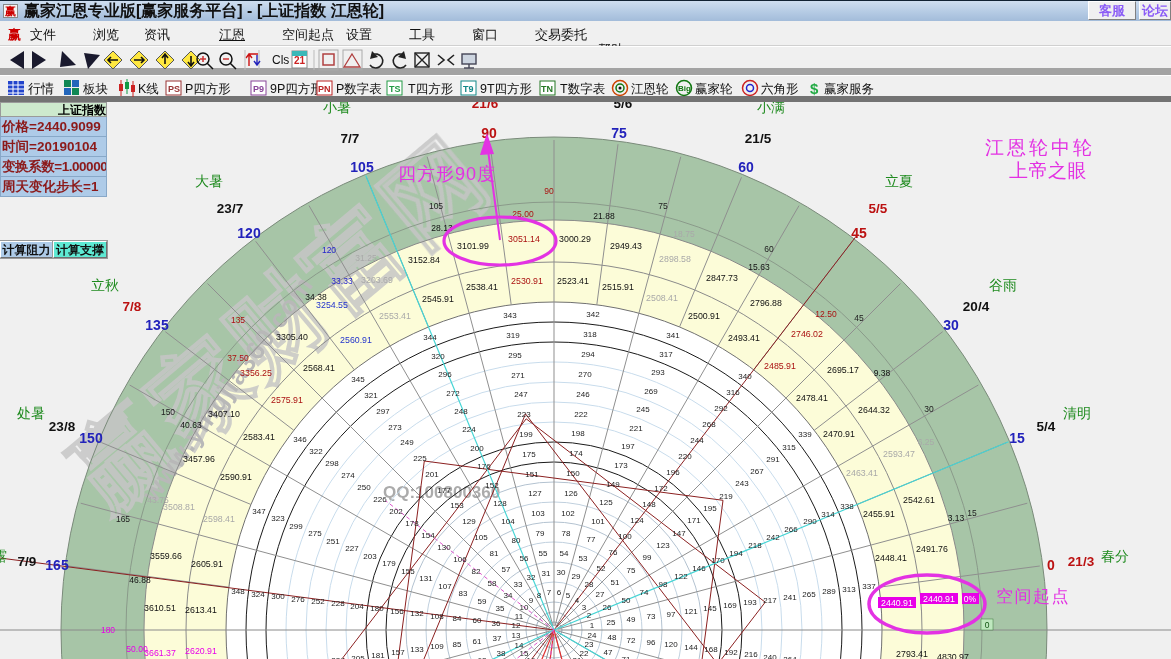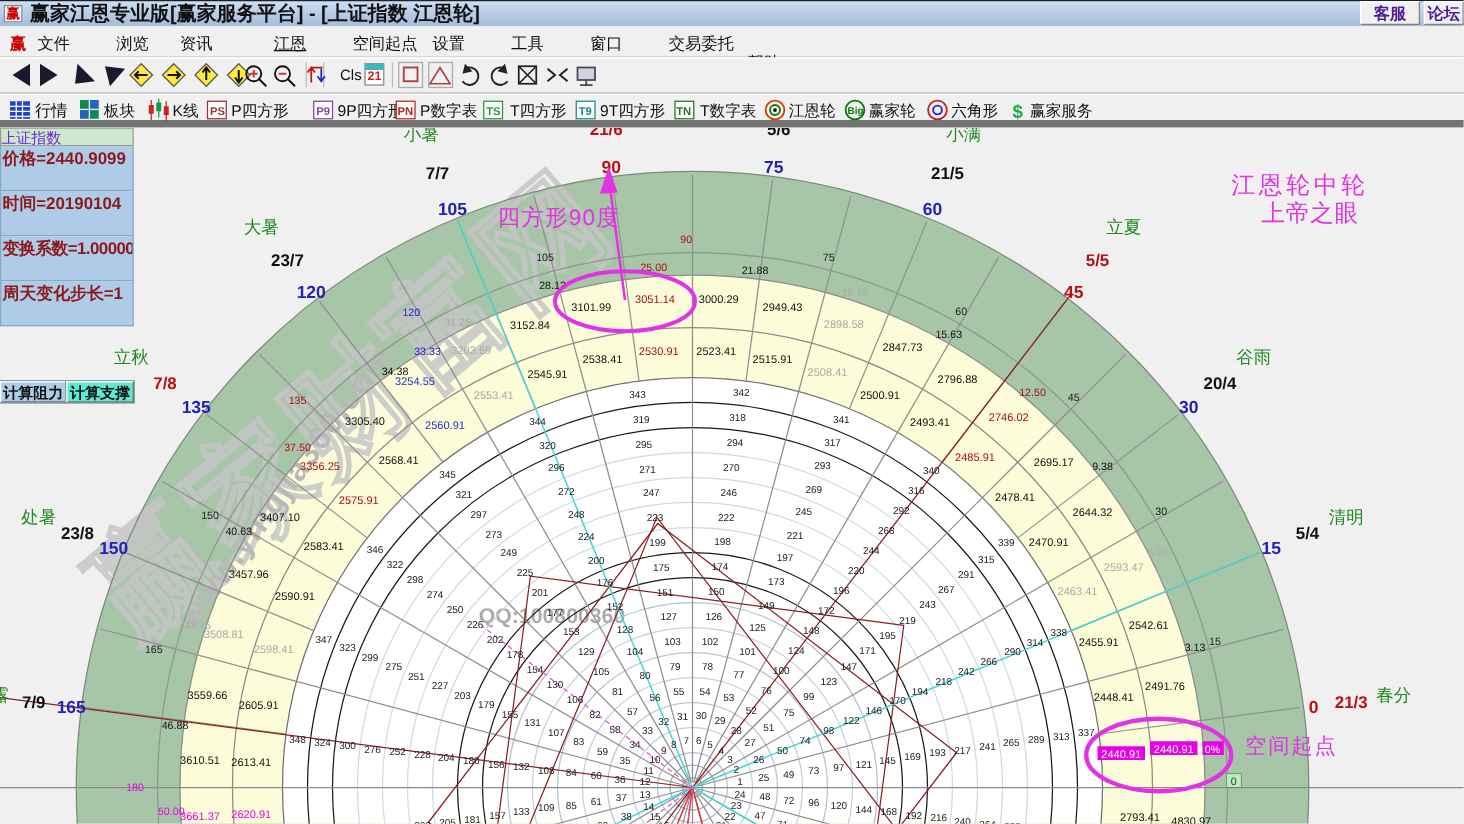--- a/index.html
+++ b/index.html
@@ -1,28 +1,28 @@
 <!DOCTYPE html>
 <html><head>
 <meta charset="utf-8">
 <style>
 * { margin:0; padding:0; box-sizing:border-box; }
 body { width:1171px; height:659px; overflow:hidden; font-family:"Liberation Sans", sans-serif; background:#f0f0f0; position:relative; }
 #titlebar { position:absolute; left:0; top:0; width:1171px; height:21px; background:linear-gradient(to bottom,#cfdef0 0%,#b5cbe4 55%,#a3bcda 100%); border-top:1px solid #123; display:flex; align-items:center; }
 #titlebar .ticon { width:15px; height:14px; background:#f4f4f4; border:1px solid #888; margin-left:3px; color:#cc0000; font-size:11px; font-weight:bold; line-height:12px; text-align:center; }
 #titlebar .ttext { font-size:16px; color:#111; margin-left:6px; font-weight:bold; }
-.tbtn { position:absolute; top:1px; height:19px; background:#f0f0f0; border:1px solid #fff; border-right-color:#808080; border-bottom-color:#808080; color:#4c1d95; font-size:13px; font-weight:bold; text-align:center; line-height:17px; }
+.tbtn { position:absolute; top:1px; height:19px; background:#f0f0f0; border:1px solid #fff; border-right-color:#808080; border-bottom-color:#808080; color:#8b5cf6; font-size:13px; font-weight:bold; text-align:center; line-height:17px; }
 #menubar { position:absolute; left:0; top:21px; width:1171px; height:25px; background:#f0f0f0; border-bottom:1px solid #d0d0d0; font-size:13px; color:#111; }
 #menubar span { position:absolute; top:5px; }
-#toolbar1 { position:absolute; left:0; top:46px; width:1171px; height:29px; background:#f0f0f0; border-top:1px solid #fff; border-bottom:1px solid #a3a3a3; }
+#toolbar1 { position:absolute; left:0; top:46px; width:1171px; height:29px; background:#f0f0f0; border-top:1px solid #fff; border-bottom:7px solid #a3a3a3; }
 #toolbar2 { position:absolute; left:0; top:75px; width:1171px; height:27px; background:#f0f0f0; border-top:1px solid #fff; border-bottom:6px solid #737373; }
 #chart { position:absolute; left:0; top:102px; width:1171px; height:557px; }
 #panel { position:absolute; left:0; top:102px; width:107px; }
-#panel .hd { height:15px; background:#cde9cd; border:1px solid #9a9a9a; font-size:12px; font-weight:normal; text-align:left; line-height:14px; color:#6d28d9; }
-#panel .row { height:36px; background:#aecbe8; border:1px solid #88a8c8; border-top:none; font-size:13.5px; font-weight:bold; color:#8c1a1a; line-height:19px; padding-left:1px; white-space:nowrap; overflow:hidden; }
+#panel .hd { height:15px; background:#cde9cd; border:1px solid #9a9a9a; font-size:12px; font-weight:bold; text-align:right; line-height:14px; color:#000000; }
+#panel .row { height:20px; background:#aecbe8; border:1px solid #88a8c8; border-top:none; font-size:13.5px; font-weight:bold; color:#8c1a1a; line-height:19px; padding-left:1px; white-space:nowrap; overflow:hidden; }
 #panel .btns { display:flex; }
 #panel .btns div { height:17px; font-size:12px; font-weight:bold; color:#111; text-align:center; line-height:16px; border:1px solid #fff; border-right-color:#707070; border-bottom-color:#707070; box-shadow:0 0 0 1px #9a9a9a;margin-top:44px; }
 .lbl3 { font-size:13px; color:#111; }
 </style>
 </head>
 <body>
 <div id="titlebar">
   <div class="ticon">赢</div>
   <div class="ttext">赢家江恩专业版[赢家服务平台] - [上证指数 江恩轮]</div>
 </div>

